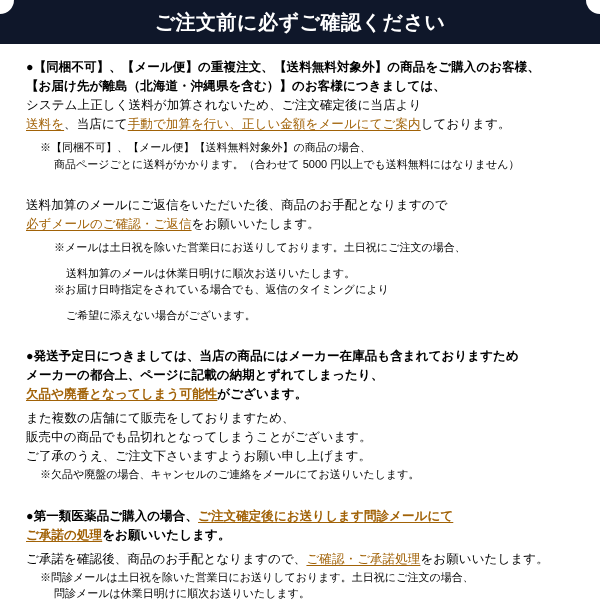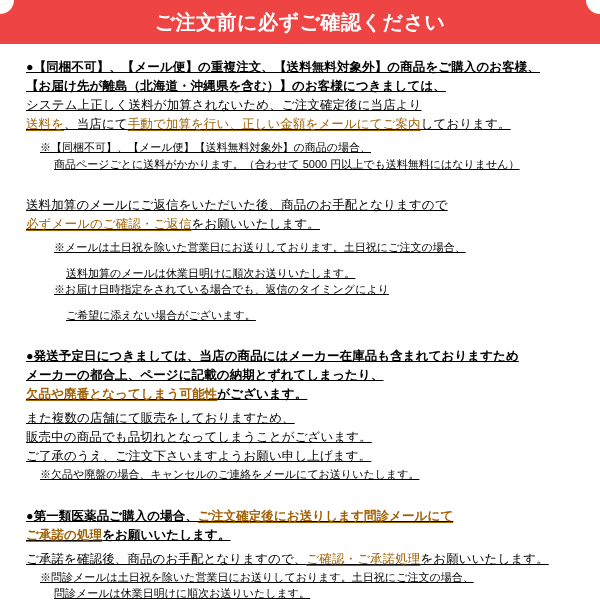--- a/index.html
+++ b/index.html
@@ -17,21 +17,21 @@
   .page {
     position: relative;
     width: 600px;
     height: 600px;
     box-sizing: border-box;
     background: #ffffff;
   }
   .header-bar {
     width: 600px;
     height: 44px;
-    background: #ef4444;
+    background: #0f172a;
     display: flex;
     align-items: center;
     justify-content: center;
     box-sizing: border-box;
   }
   .header-title {
     color: #ffffff;
     font-size: 20px;
     font-weight: bold;
     letter-spacing: 0.5px;
@@ -43,21 +43,20 @@
     box-sizing: border-box;
   }
   .block {
     margin-bottom: 14px;
   }
   .line {
     font-size: 12.5px;
     line-height: 1.52;
     white-space: nowrap;
     letter-spacing: 0.1px;
-    text-decoration: underline;
   }
   .line.bold {
     font-weight: bold;
   }
   .line.small {
     font-size: 11px;
     line-height: 1.5;
     letter-spacing: 0;
   }
   .indent1 {

